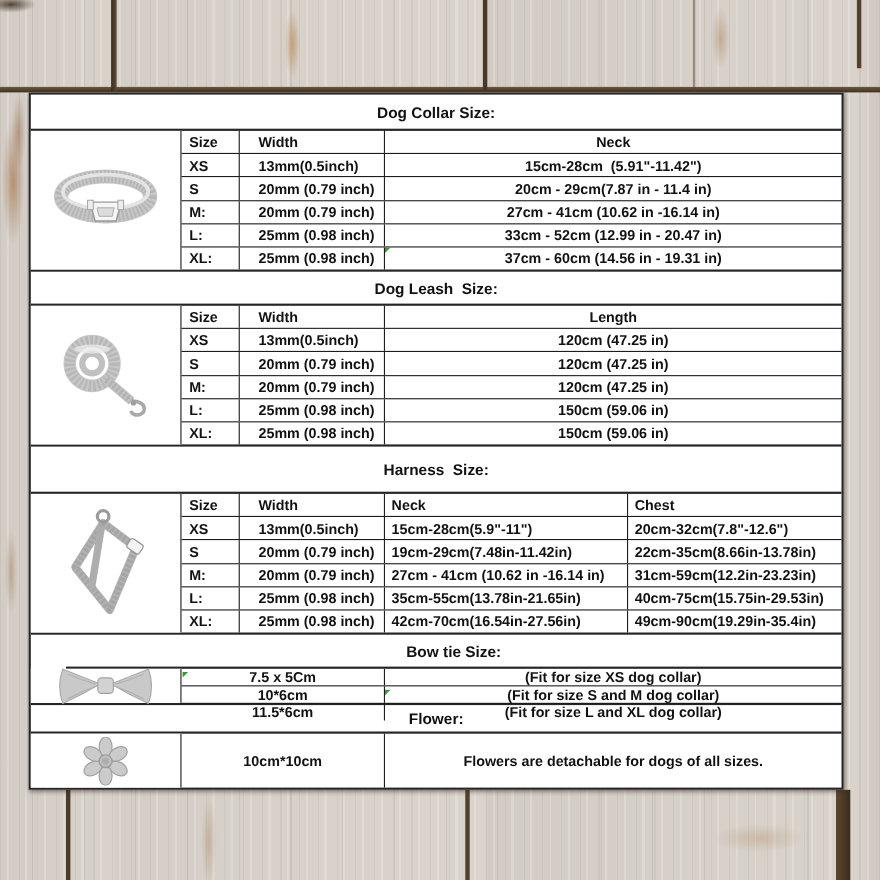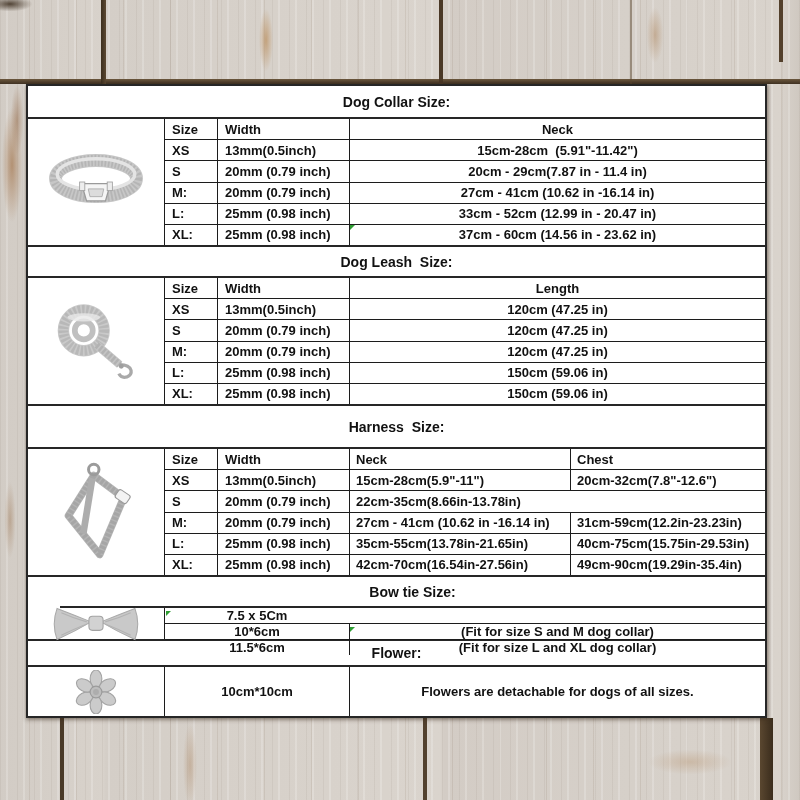--- a/index.html
+++ b/index.html
@@ -40,21 +40,21 @@
   }
   .rows{flex:1;display:flex;flex-direction:column;}
   .row{flex:1;display:flex;}
   .row + .row{border-top:1px solid #1c1c1c;}
   .c{
     display:flex;align-items:center;box-sizing:border-box;
     font-weight:bold;font-size:13px;color:#111;white-space:pre;overflow:hidden;
   }
   .c + .c{border-left:1px solid #1c1c1c;}
   .c.size{flex:0 0 52px;padding-left:7px;}
-  .c.wid{flex:0 0 132px;padding-left:7px;}
+  .c.wid{flex:0 0 132px;padding-left:17px;}
   .c.big{flex:1;justify-content:center;}
   .c.hneck{flex:0 0 221px;padding-left:6px;}
   .c.hchest{flex:1;padding-left:6px;}
   .c.dim{flex:0 0 184px;justify-content:center;}
   .c.note{flex:1;justify-content:center;}
   .h-collar{height:33px;} .t-collar{height:128px;}
   .h-leash{height:31px;text-align:center;}  .t-leash{height:128px;}
   .h-harness{height:43px;} .t-harness{height:128px;}
   .h-bowtie{height:31px;margin-left:32px;} .t-bowtie{height:33px;}
   .h-flower{height:26px;} .t-flower{height:45px;flex:1;}
@@ -109,21 +109,21 @@
         <div class="c big">27cm - 41cm (10.62 in -16.14 in)</div>
       </div>
       <div class="row">
         <div class="c size">L:</div>
         <div class="c wid">25mm (0.98 inch)</div>
         <div class="c big">33cm - 52cm (12.99 in - 20.47 in)</div>
       </div>
       <div class="row">
         <div class="c size">XL:</div>
         <div class="c wid">25mm (0.98 inch)</div>
-        <div class="c big">37cm - 60cm (14.56 in - 23.62 in)</div>
+        <div class="c big">37cm - 60cm (14.56 in - 19.31 in)</div>
       </div>
     </div>
   </div>
 
   <div class="title h-leash">Dog Leash  Size:</div>
   <div class="tbl t-leash">
     <div class="imgcell">
       <svg width="106" height="92" viewBox="0 0 130 110">
         <circle cx="50" cy="42" r="25" fill="none" stroke="#c9c9c9" stroke-width="14"></circle>
         <circle cx="50" cy="42" r="25" fill="none" stroke="#b8b8b8" stroke-width="12" stroke-dasharray="3 2"></circle>
@@ -189,20 +189,21 @@
       </div>
       <div class="row">
         <div class="c size">XS</div>
         <div class="c wid">13mm(0.5inch)</div>
         <div class="c hneck">15cm-28cm(5.9"-11")</div>
         <div class="c hchest">20cm-32cm(7.8"-12.6")</div>
       </div>
       <div class="row">
         <div class="c size">S</div>
         <div class="c wid">20mm (0.79 inch)</div>
+        <div class="c hneck">19cm-29cm(7.48in-11.42in)</div>
         <div class="c hchest">22cm-35cm(8.66in-13.78in)</div>
       </div>
       <div class="row">
         <div class="c size">M:</div>
         <div class="c wid">20mm (0.79 inch)</div>
         <div class="c hneck">27cm - 41cm (10.62 in -16.14 in)</div>
         <div class="c hchest">31cm-59cm(12.2in-23.23in)</div>
       </div>
       <div class="row">
         <div class="c size">L:</div>
@@ -226,20 +227,21 @@
         <path d="M10,8 Q36,18 58,27 Q36,40 10,52 Q2,30 10,8 Z" fill="#c9c9c9" stroke="#a9a9a9" stroke-width="1.5"></path>
         <path d="M120,8 Q94,18 72,27 Q94,40 120,52 Q128,30 120,8 Z" fill="#c9c9c9" stroke="#a9a9a9" stroke-width="1.5"></path>
         <path d="M16,14 Q34,22 52,27 M16,46 Q34,37 52,30" stroke="#b3b3b3" stroke-width="1.5" fill="none"></path>
         <path d="M114,14 Q96,22 78,27 M114,46 Q96,37 78,30" stroke="#b3b3b3" stroke-width="1.5" fill="none"></path>
         <rect x="55" y="19" width="20" height="20" rx="5" fill="#d2d2d2" stroke="#a2a2a2" stroke-width="1.5"></rect>
       </svg>
     </div>
     <div class="rows">
       <div class="row">
         <div class="c dim">7.5 x 5Cm</div>
+        <div class="c note">(Fit for size XS dog collar)</div>
       </div>
       <div class="row">
         <div class="c dim">10*6cm</div>
         <div class="c note">(Fit for size S and M dog collar)</div>
       </div>
       <div class="row">
         <div class="c dim">11.5*6cm</div>
         <div class="c note">(Fit for size L and XL dog collar)</div>
       </div>
     </div>

